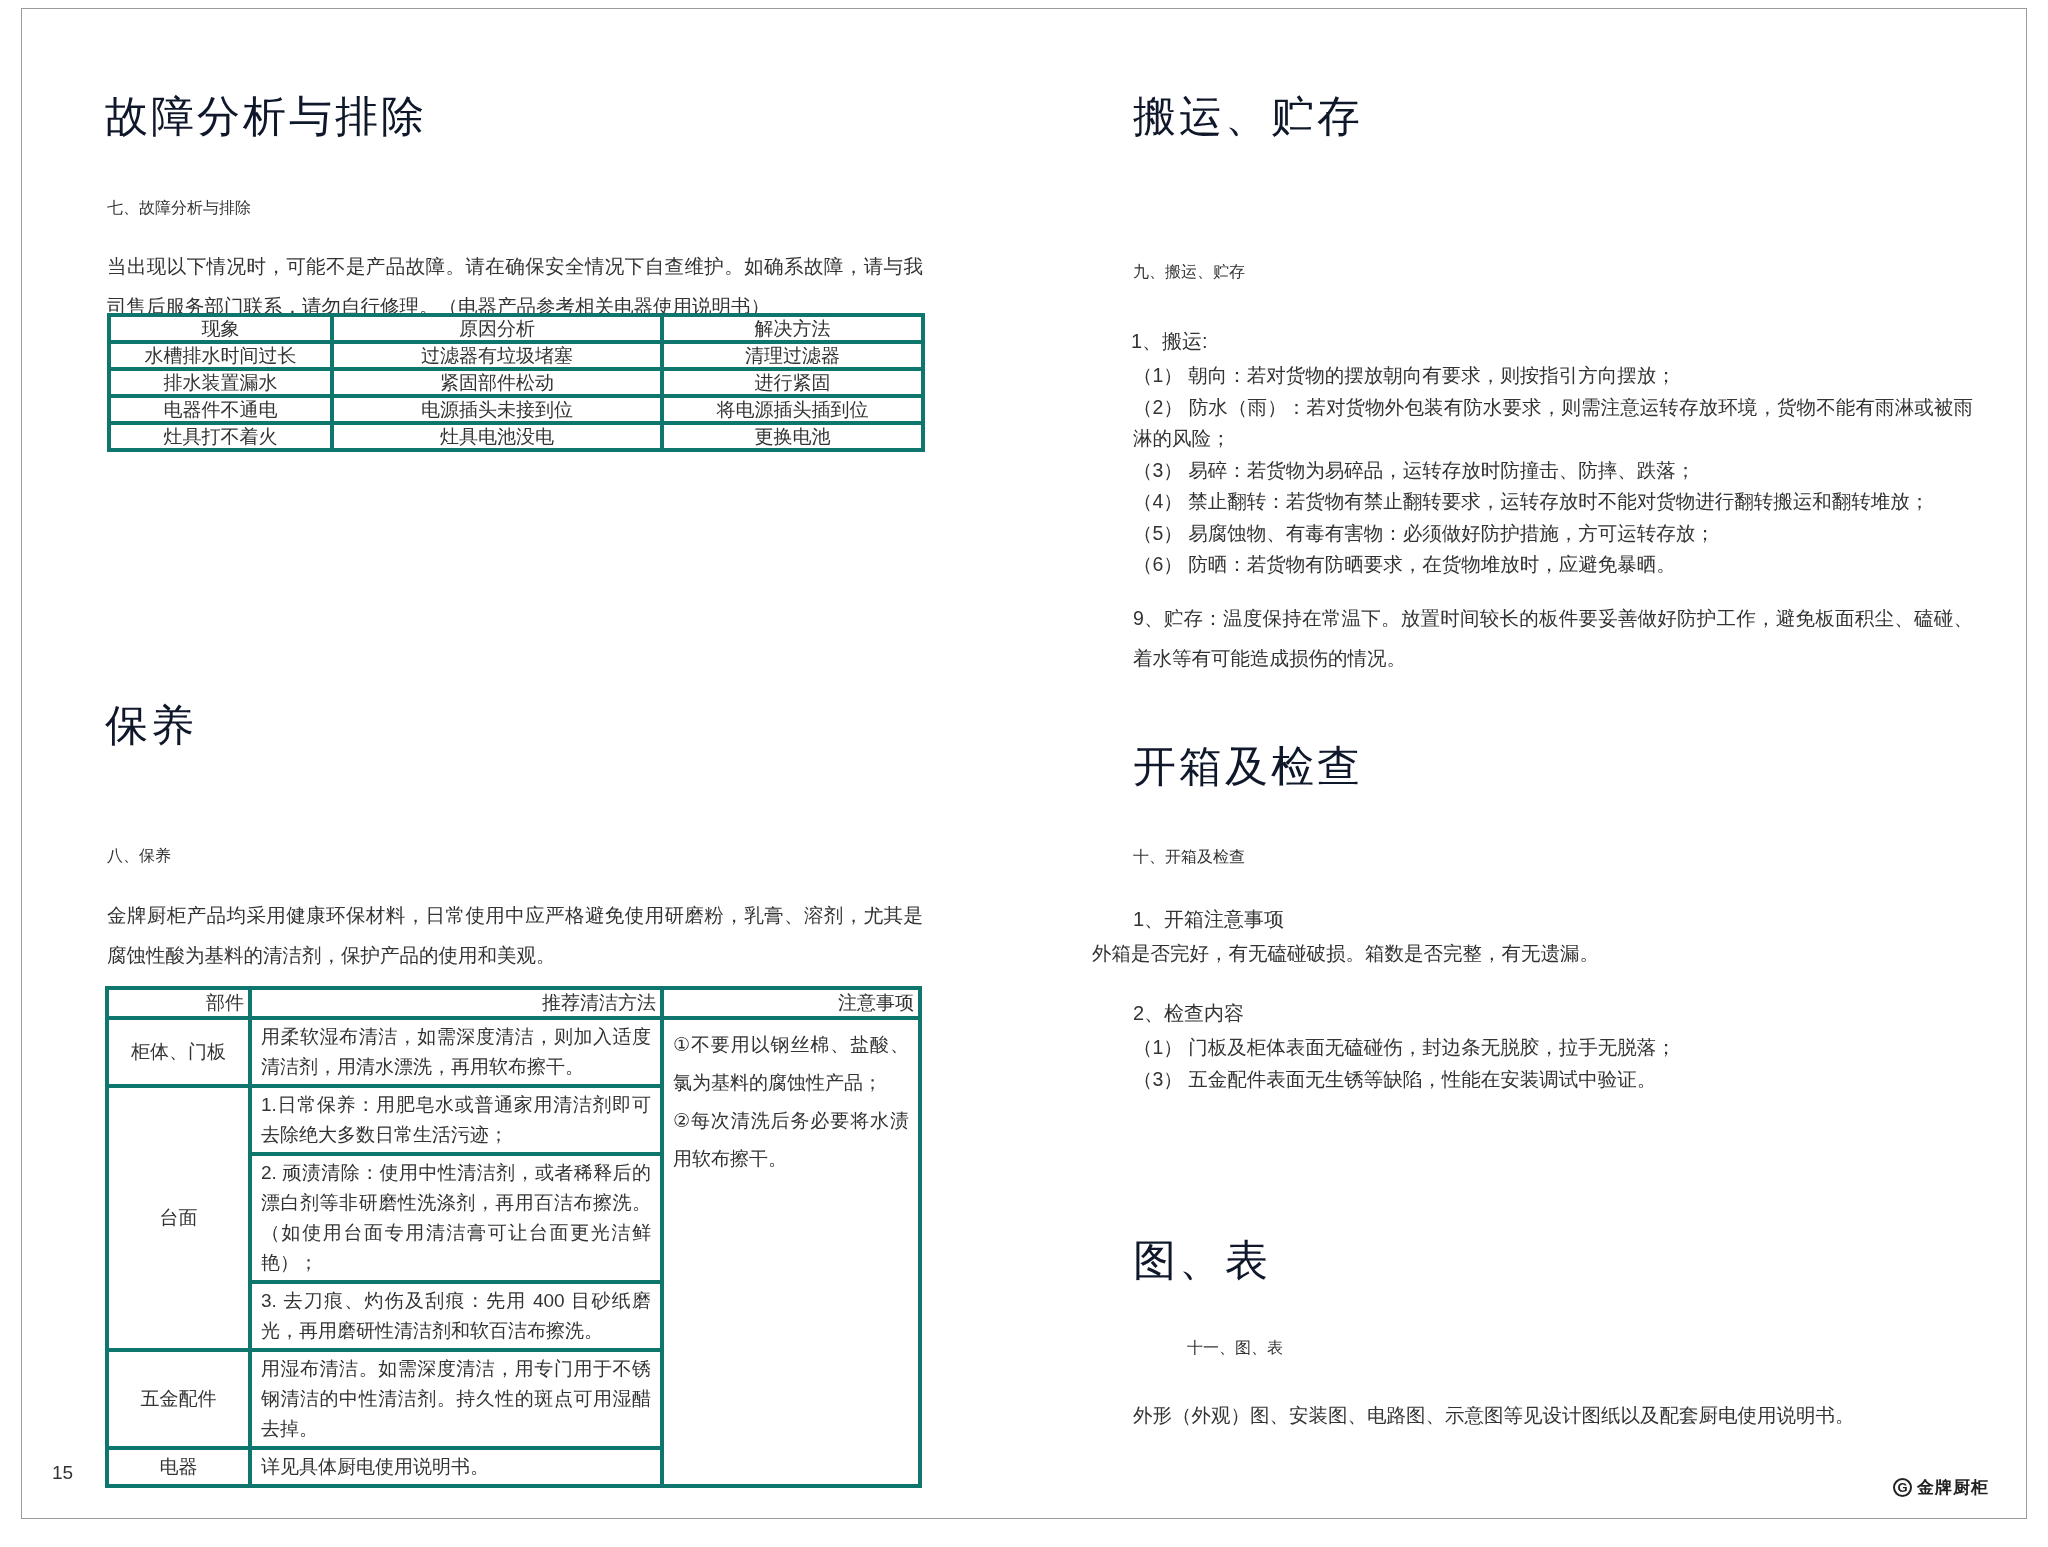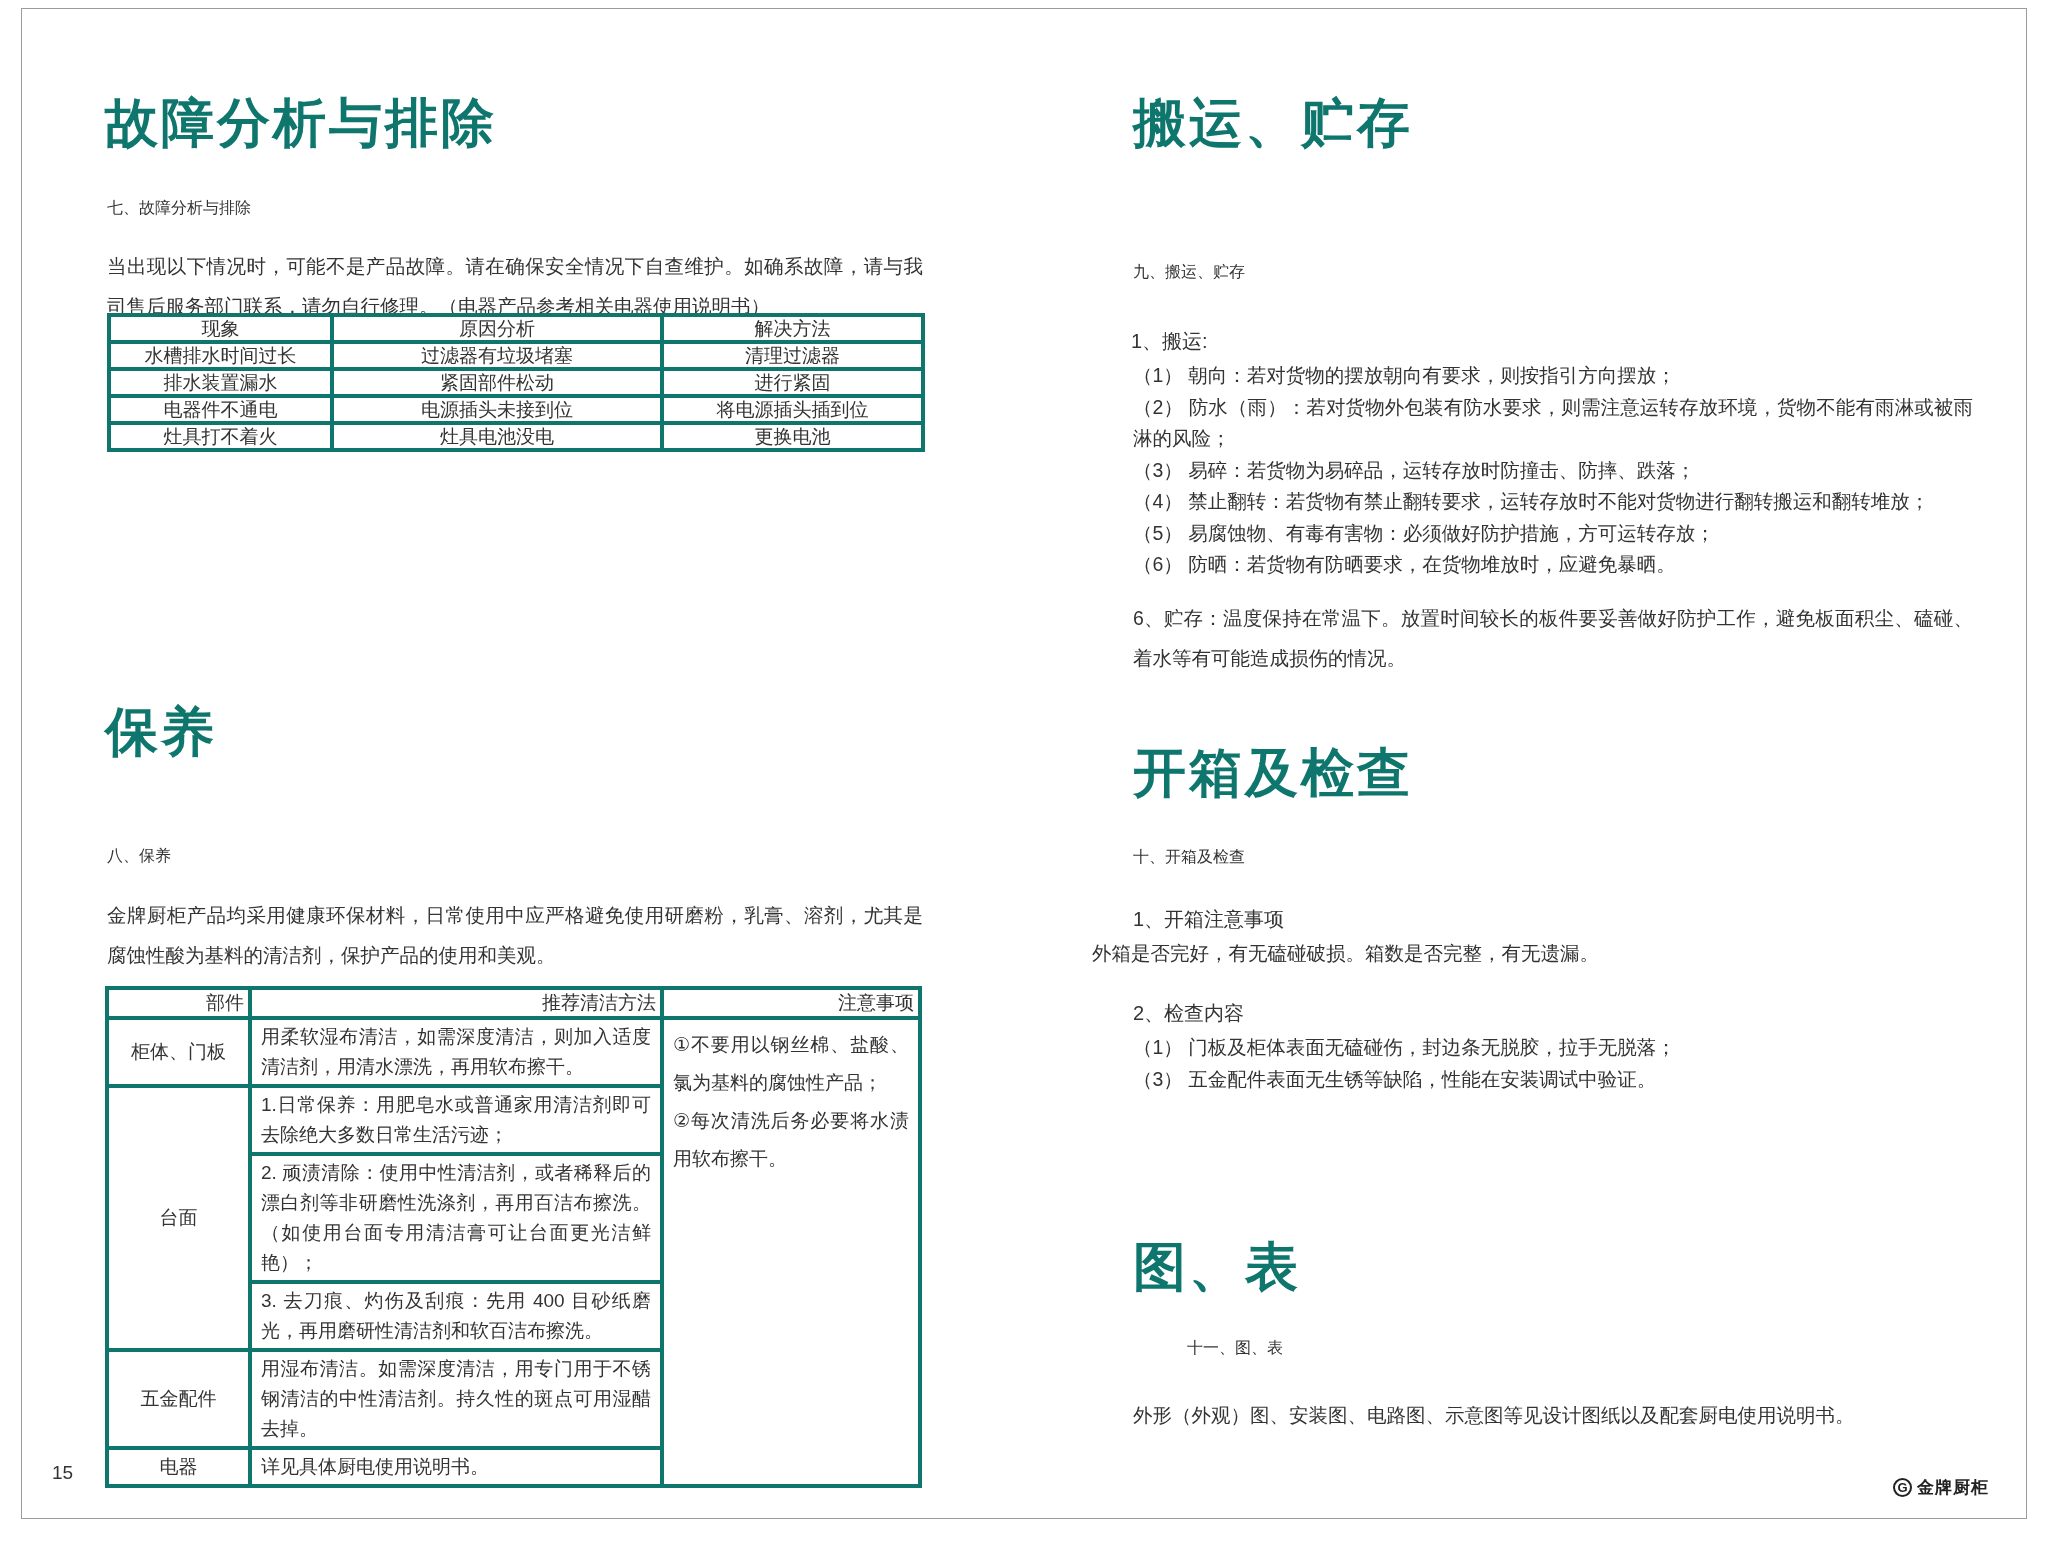--- a/index.html
+++ b/index.html
@@ -8,21 +8,21 @@
     width:2048px; height:1547px; position:relative; overflow:hidden;
     font-family:"Liberation Sans","DejaVu Sans",sans-serif;
     color:#333;
   }
   .canvas { position:absolute; inset:0; background:#ffffff; }
   .frame {
     position:absolute; left:21px; top:8px; right:21px; bottom:28px;
     border:1px solid #9b9b9b; pointer-events:none;
   }
   .abs { position:absolute; }
-  .big-title { font-size:53px; font-weight:700; color:#0f766e; letter-spacing:3px; white-space:nowrap; }
+  .big-title { font-size:43px; font-weight:400; color:#0f172a; letter-spacing:3px; white-space:nowrap; }
   .heading { font-size:16px; font-weight:400; color:#333; white-space:nowrap; }
   .sub-label { font-size:20px; color:#333; white-space:nowrap; }
   .body-text { font-size:19.5px; line-height:40px; text-align:justify; color:#333; }
   .list-block { font-size:19.5px; line-height:31.5px; text-align:justify; color:#333; }
   .list-block div { margin-bottom:0; }
 
   table { border-collapse:collapse; table-layout:fixed; }
   .t1 td, .t1 th, .t2 td, .t2 th { border:4px solid #0f766e; font-weight:400; }
   .t1 { font-size:19px; }
   .t1 th, .t1 td { text-align:center; height:24px; padding:0 4px; line-height:23px; white-space:nowrap; }
@@ -149,21 +149,21 @@
 
     <div class="abs list-block" style="left:1133px; top:360px; width:840px;">
       <div>（1） 朝向：若对货物的摆放朝向有要求，则按指引方向摆放；</div>
       <div>（2） 防水（雨）：若对货物外包装有防水要求，则需注意运转存放环境，货物不能有雨淋或被雨淋的风险；</div>
       <div>（3） 易碎：若货物为易碎品，运转存放时防撞击、防摔、跌落；</div>
       <div>（4） 禁止翻转：若货物有禁止翻转要求，运转存放时不能对货物进行翻转搬运和翻转堆放；</div>
       <div>（5） 易腐蚀物、有毒有害物：必须做好防护措施，方可运转存放；</div>
       <div>（6） 防晒：若货物有防晒要求，在货物堆放时，应避免暴晒。</div>
     </div>
 
-    <div class="abs body-text" style="left:1133px; top:598px; width:840px;">6、贮存：温度保持在常温下。放置时间较长的板件要妥善做好防护工作，避免板面积尘、磕碰、着水等有可能造成损伤的情况。</div>
+    <div class="abs body-text" style="left:1133px; top:598px; width:840px;">9、贮存：温度保持在常温下。放置时间较长的板件要妥善做好防护工作，避免板面积尘、磕碰、着水等有可能造成损伤的情况。</div>
 
     <div class="abs big-title" style="left:1133px; top:738px;">开箱及检查</div>
 
     <div class="abs heading" style="left:1133px; top:847px;">十、开箱及检查</div>
 
     <div class="abs sub-label" style="left:1133px; top:906px;">1、开箱注意事项</div>
 
     <div class="abs list-block" style="left:1092px; top:938px; width:840px;">外箱是否完好，有无磕碰破损。箱数是否完整，有无遗漏。</div>
 
     <div class="abs sub-label" style="left:1133px; top:1000px;">2、检查内容</div>

